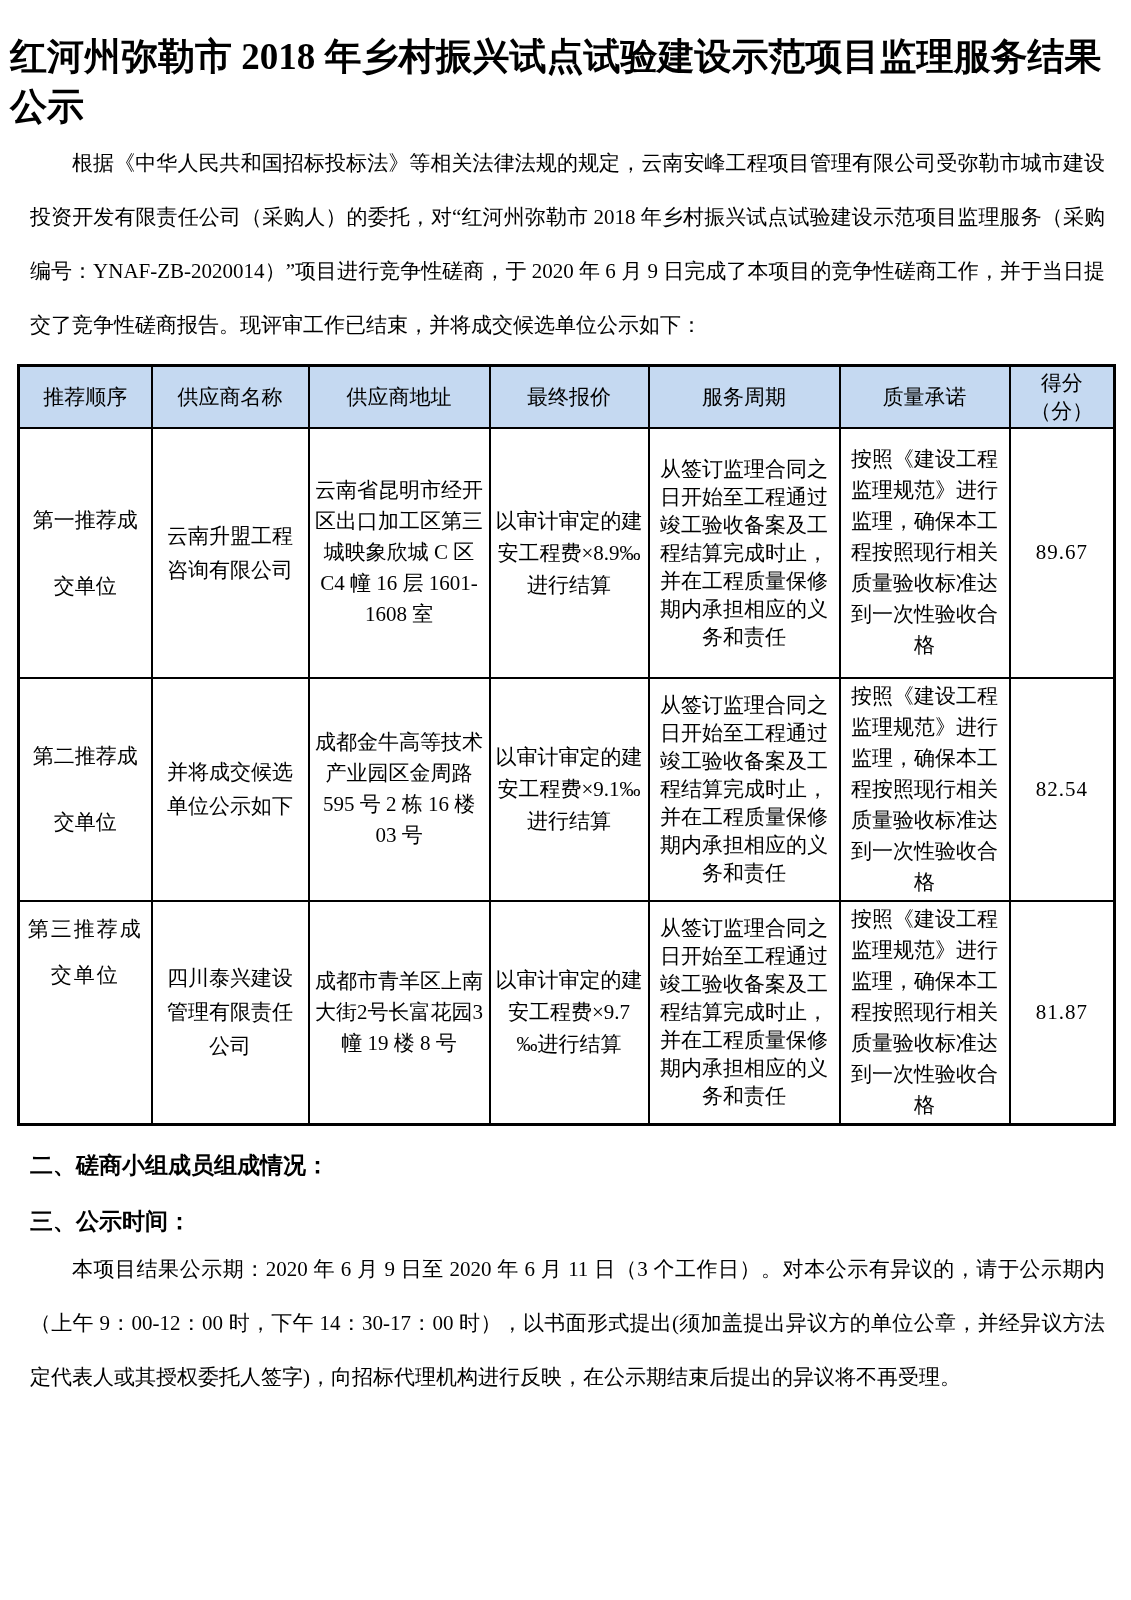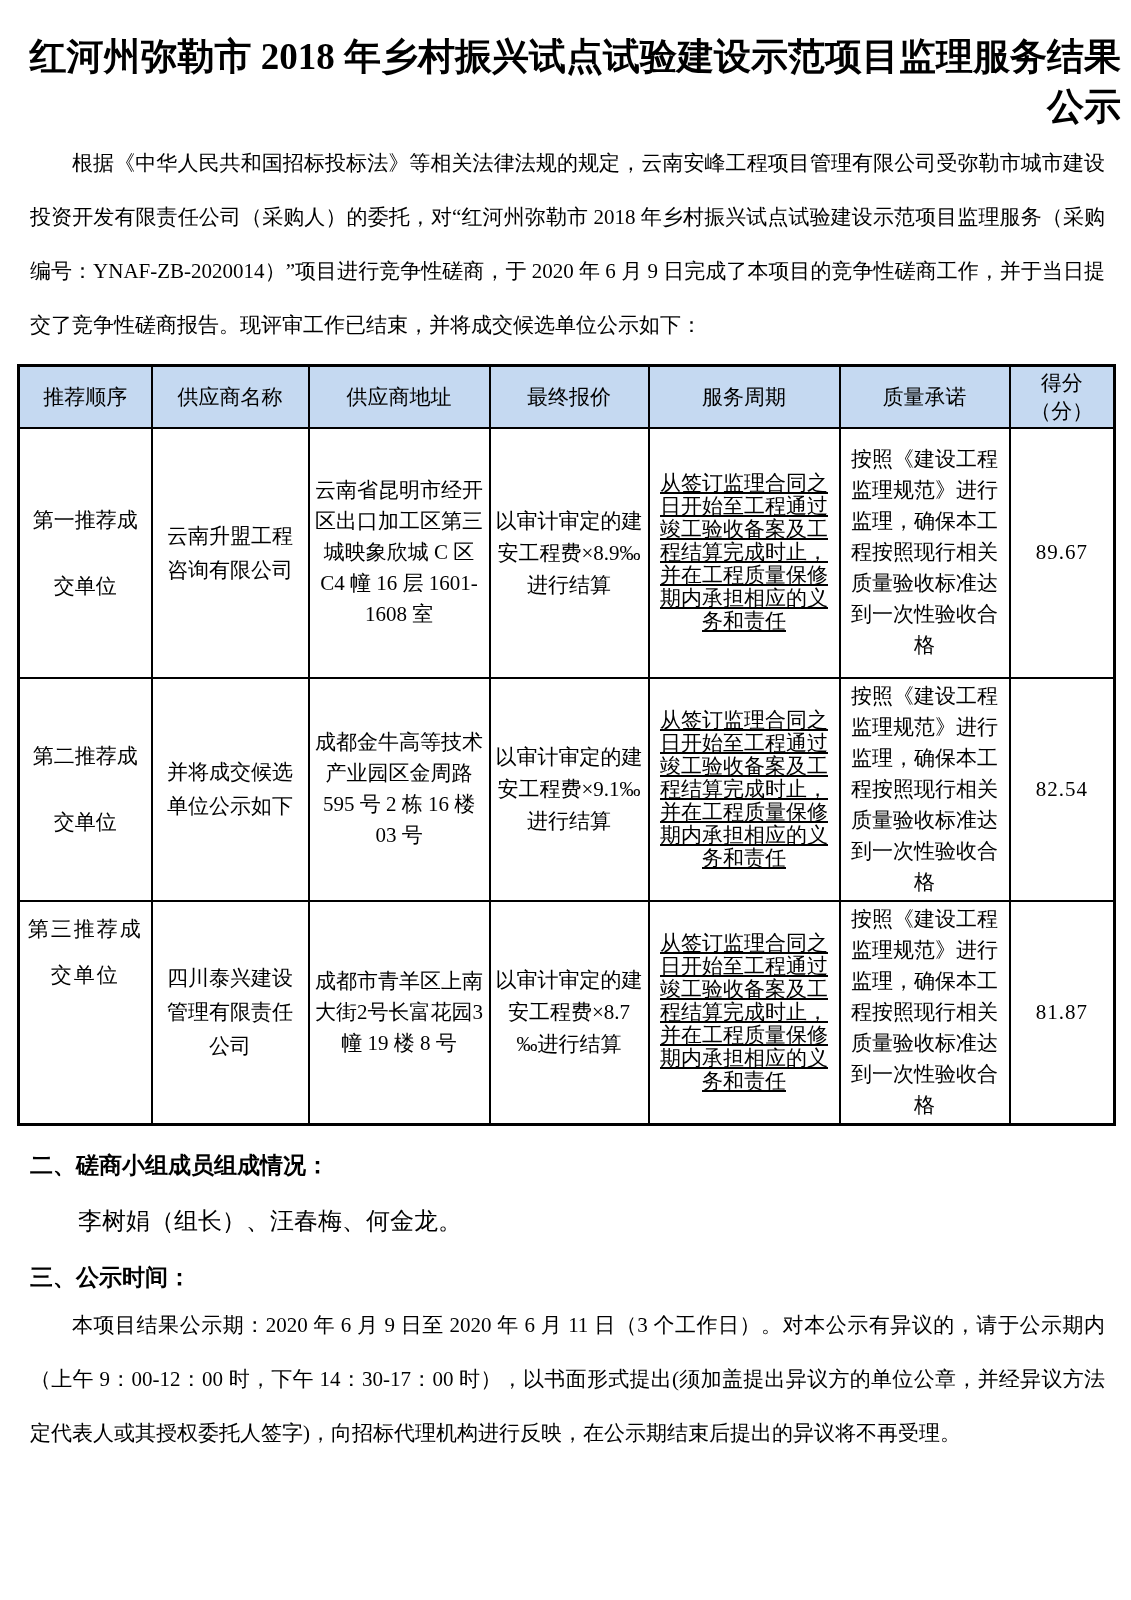--- a/index.html
+++ b/index.html
@@ -8,21 +8,21 @@
     width:1131px;height:1600px;
     background:#ffffff;
     color:#000;
     font-family:"Liberation Serif","DejaVu Serif",serif;
     overflow:hidden;
   }
   .doc-title{
     margin:32px 10px 0 10px;
     font-size:37px;
     font-weight:700;
-    text-align:right;
+    text-align:left;
     line-height:1.35;
     letter-spacing:0px;
   }
   .sec-h{
     font-size:23px;
     font-weight:700;
     line-height:32px;
   }
   .h-one{margin:22px 30px 0 78px;}
   .h-low{margin:24px 30px 0 30px;}
@@ -64,21 +64,21 @@
   td.cell-order{line-height:66px;}
   td.cell-order.top-align{
     vertical-align:top;
     padding-top:4px;
     line-height:46px;
     letter-spacing:2px;
   }
   td.cell-supplier{line-height:34px;padding:2px 12px;}
   td.cell-address{line-height:31px;padding:2px 5px;}
   td.cell-price{line-height:32px;padding:2px 8px;}
-  td.cell-period{line-height:23px;padding:2px 8px;text-decoration:underline;}
+  td.cell-period{line-height:28px;padding:2px 8px;}
   td.cell-promise{line-height:31px;padding:2px 6px;}
   td.cell-score{font-size:22px;letter-spacing:1px;}
 </style>
 </head>
 <body>
 
 <div class="page">
 
   <h1 class="doc-title">红河州弥勒市 2018 年乡村振兴试点试验建设示范项目监理服务结果公示</h1>
 
@@ -120,29 +120,28 @@
         <td class="cell-address">成都金牛高等技术产业园区金周路 595 号 2 栋 16 楼 03 号</td>
         <td class="cell-price">以审计审定的建安工程费×9.1‰进行结算</td>
         <td class="cell-period">从签订监理合同之日开始至工程通过竣工验收备案及工程结算完成时止，并在工程质量保修期内承担相应的义务和责任</td>
         <td class="cell-promise">按照《建设工程监理规范》进行监理，确保本工程按照现行相关质量验收标准达到一次性验收合格</td>
         <td class="cell-score">82.54</td>
       </tr>
       <tr class="r3">
         <td class="cell-order top-align">第三推荐成交单位</td>
         <td class="cell-supplier">四川泰兴建设管理有限责任公司</td>
         <td class="cell-address">成都市青羊区上南大街2号长富花园3幢 19 楼 8 号</td>
-        <td class="cell-price">以审计审定的建安工程费×8.7 ‰进行结算</td>
+        <td class="cell-price">以审计审定的建安工程费×9.7 ‰进行结算</td>
         <td class="cell-period">从签订监理合同之日开始至工程通过竣工验收备案及工程结算完成时止，并在工程质量保修期内承担相应的义务和责任</td>
         <td class="cell-promise">按照《建设工程监理规范》进行监理，确保本工程按照现行相关质量验收标准达到一次性验收合格</td>
         <td class="cell-score">81.87</td>
       </tr>
     </tbody>
   </table>
 
   <div class="sec-h h-low">二、磋商小组成员组成情况：</div>
 
-  <p class="members-p">李树娟（组长）、汪春梅、何金龙。</p>
 
   <div class="sec-h h-low">三、公示时间：</div>
 
   <p class="body-p">本项目结果公示期：2020 年 6 月 9 日至 2020 年 6 月 11 日（3 个工作日）。对本公示有异议的，请于公示期内（上午 9：00-12：00 时，下午 14：30-17：00 时），以书面形式提出(须加盖提出异议方的单位公章，并经异议方法定代表人或其授权委托人签字)，向招标代理机构进行反映，在公示期结束后提出的异议将不再受理。</p>
 
 </div>
 
 </body></html>

